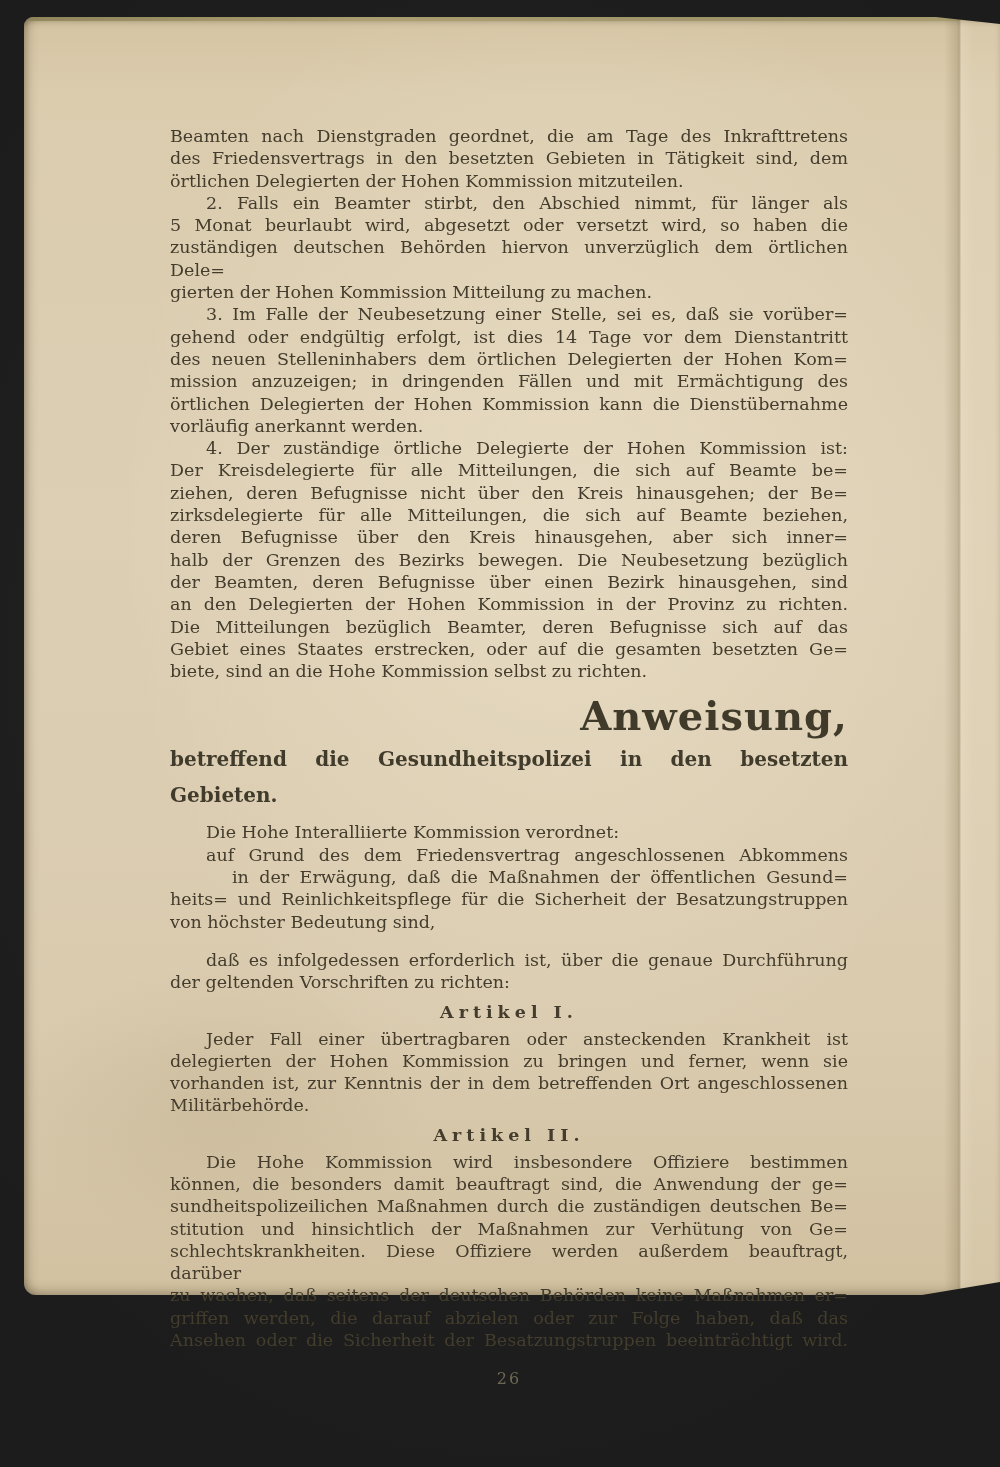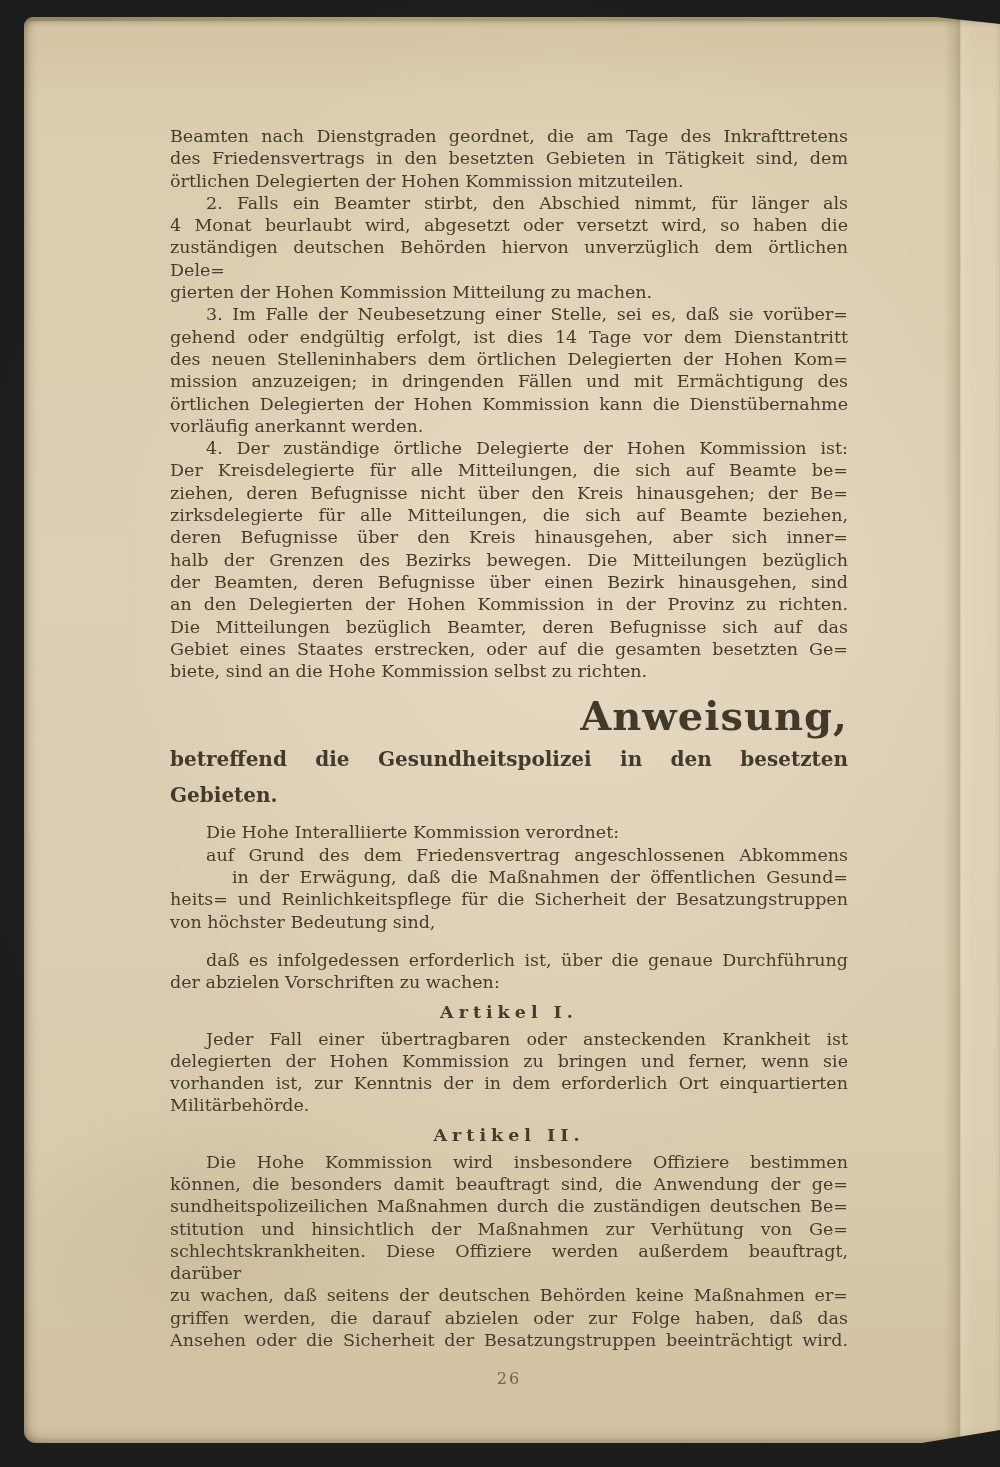--- a/index.html
+++ b/index.html
@@ -5,21 +5,21 @@
   html, body { margin: 0; padding: 0; }
   body {
     width: 1000px; height: 1467px;
     background:
       radial-gradient(ellipse 900px 1100px at 50% 45%, rgba(50,52,50,.35), rgba(0,0,0,0) 75%),
       #1b1c1b;
     position: relative; overflow: hidden;
     font-family: "DejaVu Serif", serif;
   }
   .paper {
-    position: absolute; left: 24px; top: 17px; width: 976px; height: 1426px;
+    position: absolute; left: 24px; top: 17px; width: 976px; height: 1278px;
     background:
       radial-gradient(ellipse 620px 820px at 55% 40%, rgba(255,250,232,.28), rgba(255,250,232,0) 72%),
       radial-gradient(ellipse 300px 200px at 20% 85%, rgba(120,100,60,.10), rgba(120,100,60,0) 70%),
       linear-gradient(180deg, #d4c4a3 0%, #dbccae 6%, #ddcfb4 40%, #dacbaf 78%, #d1c1a1 100%);
     border-radius: 9px 0 0 12px;
     box-shadow:
       inset 0 7px 9px -5px rgba(60,50,20,.55),
       inset 9px 0 12px -7px rgba(60,50,25,.40),
       inset 0 -9px 12px -7px rgba(60,50,25,.38);
   }
@@ -83,62 +83,62 @@
   <div class="paper-right-strip"></div>
   <div class="paper-crease"></div>
 
   <div class="textblock">
 
     <div>
         <div class="line">Beamten nach Dienstgraden geordnet, die am Tage des Inkrafttretens</div>
         <div class="line">des Friedensvertrags in den besetzten Gebieten in Tätigkeit sind, dem</div>
         <div class="line end">örtlichen Delegierten der Hohen Kommission mitzuteilen.</div>
         <div class="line indent">2. Falls ein Beamter stirbt, den Abschied nimmt, für länger als</div>
-        <div class="line">4 Monat beurlaubt wird, abgesetzt oder versetzt wird, so haben die</div>
+        <div class="line">5 Monat beurlaubt wird, abgesetzt oder versetzt wird, so haben die</div>
         <div class="line">zuständigen deutschen Behörden hiervon unverzüglich dem örtlichen Dele=</div>
         <div class="line end">gierten der Hohen Kommission Mitteilung zu machen.</div>
         <div class="line indent">3. Im Falle der Neubesetzung einer Stelle, sei es, daß sie vorüber=</div>
         <div class="line">gehend oder endgültig erfolgt, ist dies 14 Tage vor dem Dienstantritt</div>
         <div class="line">des neuen Stelleninhabers dem örtlichen Delegierten der Hohen Kom=</div>
         <div class="line">mission anzuzeigen; in dringenden Fällen und mit Ermächtigung des</div>
         <div class="line">örtlichen Delegierten der Hohen Kommission kann die Dienstübernahme</div>
         <div class="line end">vorläufig anerkannt werden.</div>
         <div class="line indent">4. Der zuständige örtliche Delegierte der Hohen Kommission ist:</div>
         <div class="line">Der Kreisdelegierte für alle Mitteilungen, die sich auf Beamte be=</div>
         <div class="line">ziehen, deren Befugnisse nicht über den Kreis hinausgehen; der Be=</div>
         <div class="line">zirksdelegierte für alle Mitteilungen, die sich auf Beamte beziehen,</div>
         <div class="line">deren Befugnisse über den Kreis hinausgehen, aber sich inner=</div>
-        <div class="line">halb der Grenzen des Bezirks bewegen. Die Mitteilungen bezüglich</div>
+        <div class="line">halb der Grenzen des Bezirks bewegen. Die Neubesetzung bezüglich</div>
         <div class="line">der Beamten, deren Befugnisse über einen Bezirk hinausgehen, sind</div>
         <div class="line">an den Delegierten der Hohen Kommission in der Provinz zu richten.</div>
         <div class="line">Die Mitteilungen bezüglich Beamter, deren Befugnisse sich auf das</div>
         <div class="line">Gebiet eines Staates erstrecken, oder auf die gesamten besetzten Ge=</div>
         <div class="line end">biete, sind an die Hohe Kommission selbst zu richten.</div>
       </div>
 
     <div class="main-title">Anweisung,</div>
 
     <div class="sub-title">betreffend die Gesundheitspolizei in den besetzten Gebieten.</div>
 
     <div class="preamble">
         <div class="line indent end">Die Hohe Interalliierte Kommission verordnet:</div>
         <div class="line indent">auf Grund des dem Friedensvertrag angeschlossenen Abkommens</div>
         <div class="line indent2">in der Erwägung, daß die Maßnahmen der öffentlichen Gesund=</div>
         <div class="line">heits= und Reinlichkeitspflege für die Sicherheit der Besatzungstruppen</div>
         <div class="line end">von höchster Bedeutung sind,</div>
         <div class="line indent gap">daß es infolgedessen erforderlich ist, über die genaue Durchführung</div>
-        <div class="line end">der abzielen Vorschriften zu wachen:</div>
+        <div class="line end">der geltenden Vorschriften zu richten:</div>
       </div>
 
     <div class="art-heading">Artikel I.</div>
 
     <div>
         <div class="line indent">Jeder Fall einer übertragbaren oder ansteckenden Krankheit ist</div>
         <div class="line">delegierten der Hohen Kommission zu bringen und ferner, wenn sie</div>
-        <div class="line">vorhanden ist, zur Kenntnis der in dem erforderlich Ort einquartierten</div>
+        <div class="line">vorhanden ist, zur Kenntnis der in dem betreffenden Ort angeschlossenen</div>
         <div class="line end">Militärbehörde.</div>
       </div>
 
     <div class="art-heading">Artikel II.</div>
 
     <div>
         <div class="line indent">Die Hohe Kommission wird insbesondere Offiziere bestimmen</div>
         <div class="line">können, die besonders damit beauftragt sind, die Anwendung der ge=</div>
         <div class="line">sundheitspolizeilichen Maßnahmen durch die zuständigen deutschen Be=</div>
         <div class="line">stitution und hinsichtlich der Maßnahmen zur Verhütung von Ge=</div>

